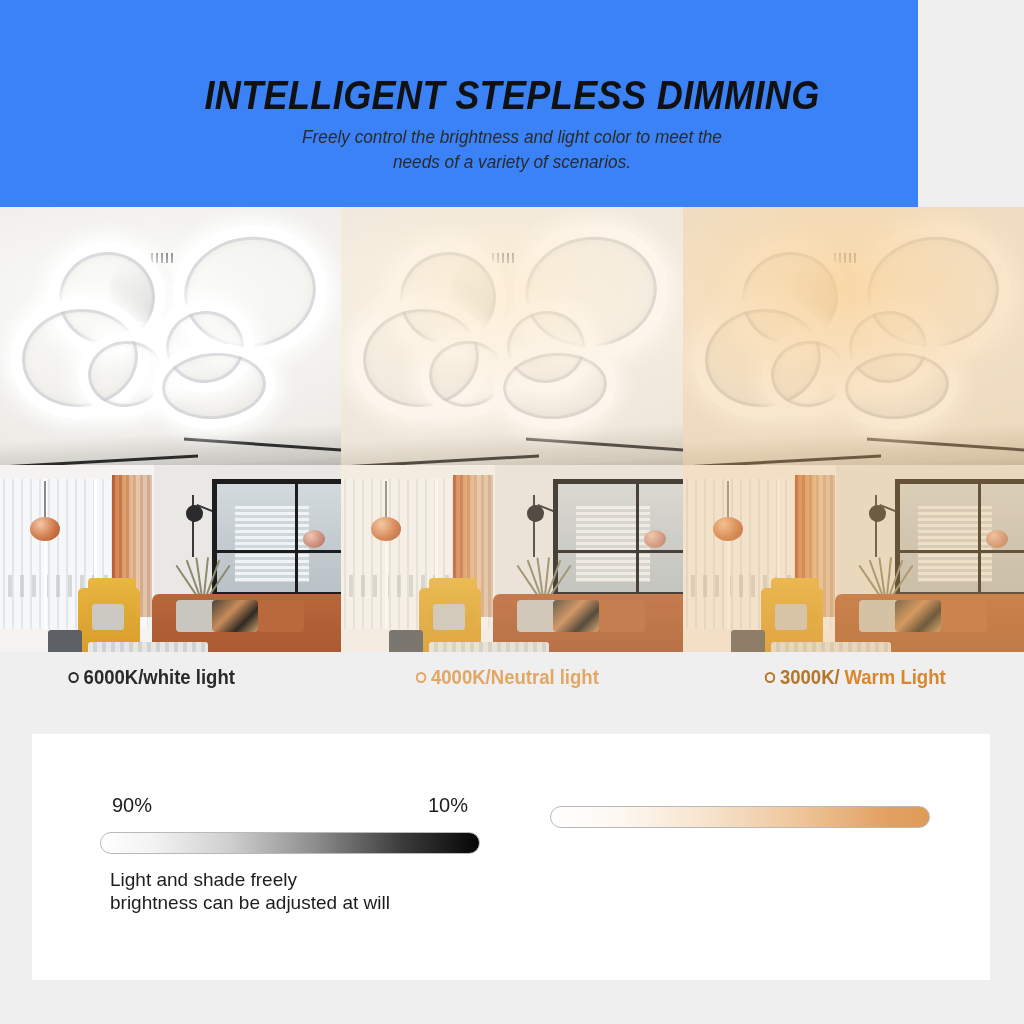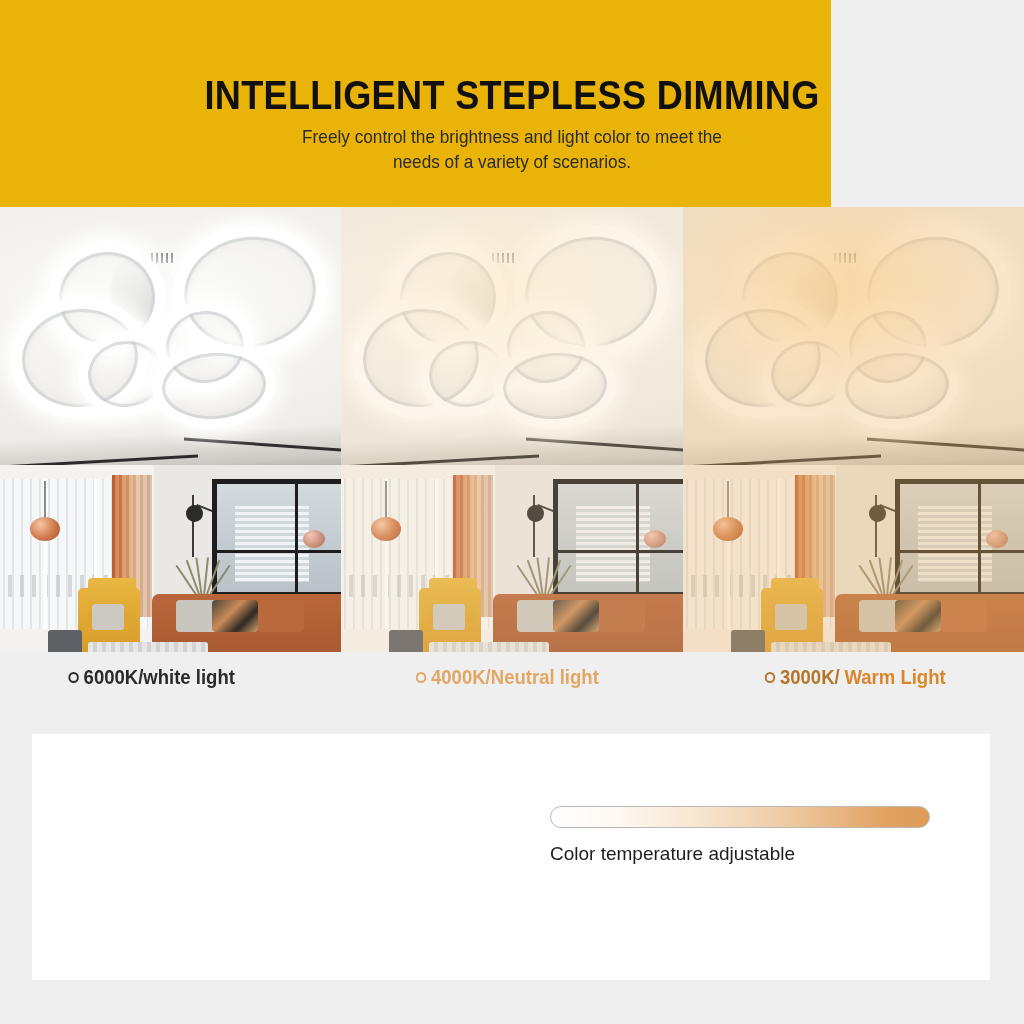--- a/index.html
+++ b/index.html
@@ -6,21 +6,21 @@
   body{
     width:1024px;height:1024px;
     background:#efefef;
     font-family:"Liberation Sans","DejaVu Sans",sans-serif;
     overflow:hidden;
     position:relative;
   }
   .page{position:relative;width:1024px;height:1024px;background:#efefef;}
 
   
-  .header{position:absolute;left:0;top:0;width:831px;height:207px;background:#eab308;}
+  .header{position:absolute;left:0;top:0;width:918px;height:207px;background:#3b82f6;font-style:italic;}
   .title{
     position:absolute;left:0;top:72px;width:1024px;
     text-align:center;
     font-family:"Liberation Sans Narrow","Liberation Sans",sans-serif;
     font-weight:bold;font-size:41px;letter-spacing:0.4px;
     color:#111;
     transform:scaleX(0.88);
     white-space:nowrap;
   }
   .subtitle{
@@ -417,22 +417,30 @@
     </div>
     <div class="cap cap3">
       <span class="dot"></span>
       <span>3000K/</span>
       <span class="warm">Warm Light</span>
     </div>
   </div>
 
   <div class="card">
 
+    <div class="sliderblock sb1">
+      <div class="sl-top">
+        <span class="lo">90%</span>
+        <span class="hi">10%</span>
+      </div>
+      <div class="bar bar-bright"></div>
+      <div class="sl-caption">
+        <span>Light and shade freely</span>
+        <span>brightness can be adjusted at will</span>
+      </div>
+    </div>
 
     <div class="sliderblock sb2">
       <div class="bar bar-temp"></div>
-      <div class="sl-caption">
-        <span>Color temperature adjustable</span>
-      </div>
     </div>
 
   </div>
 </div>
 
 </body></html>

